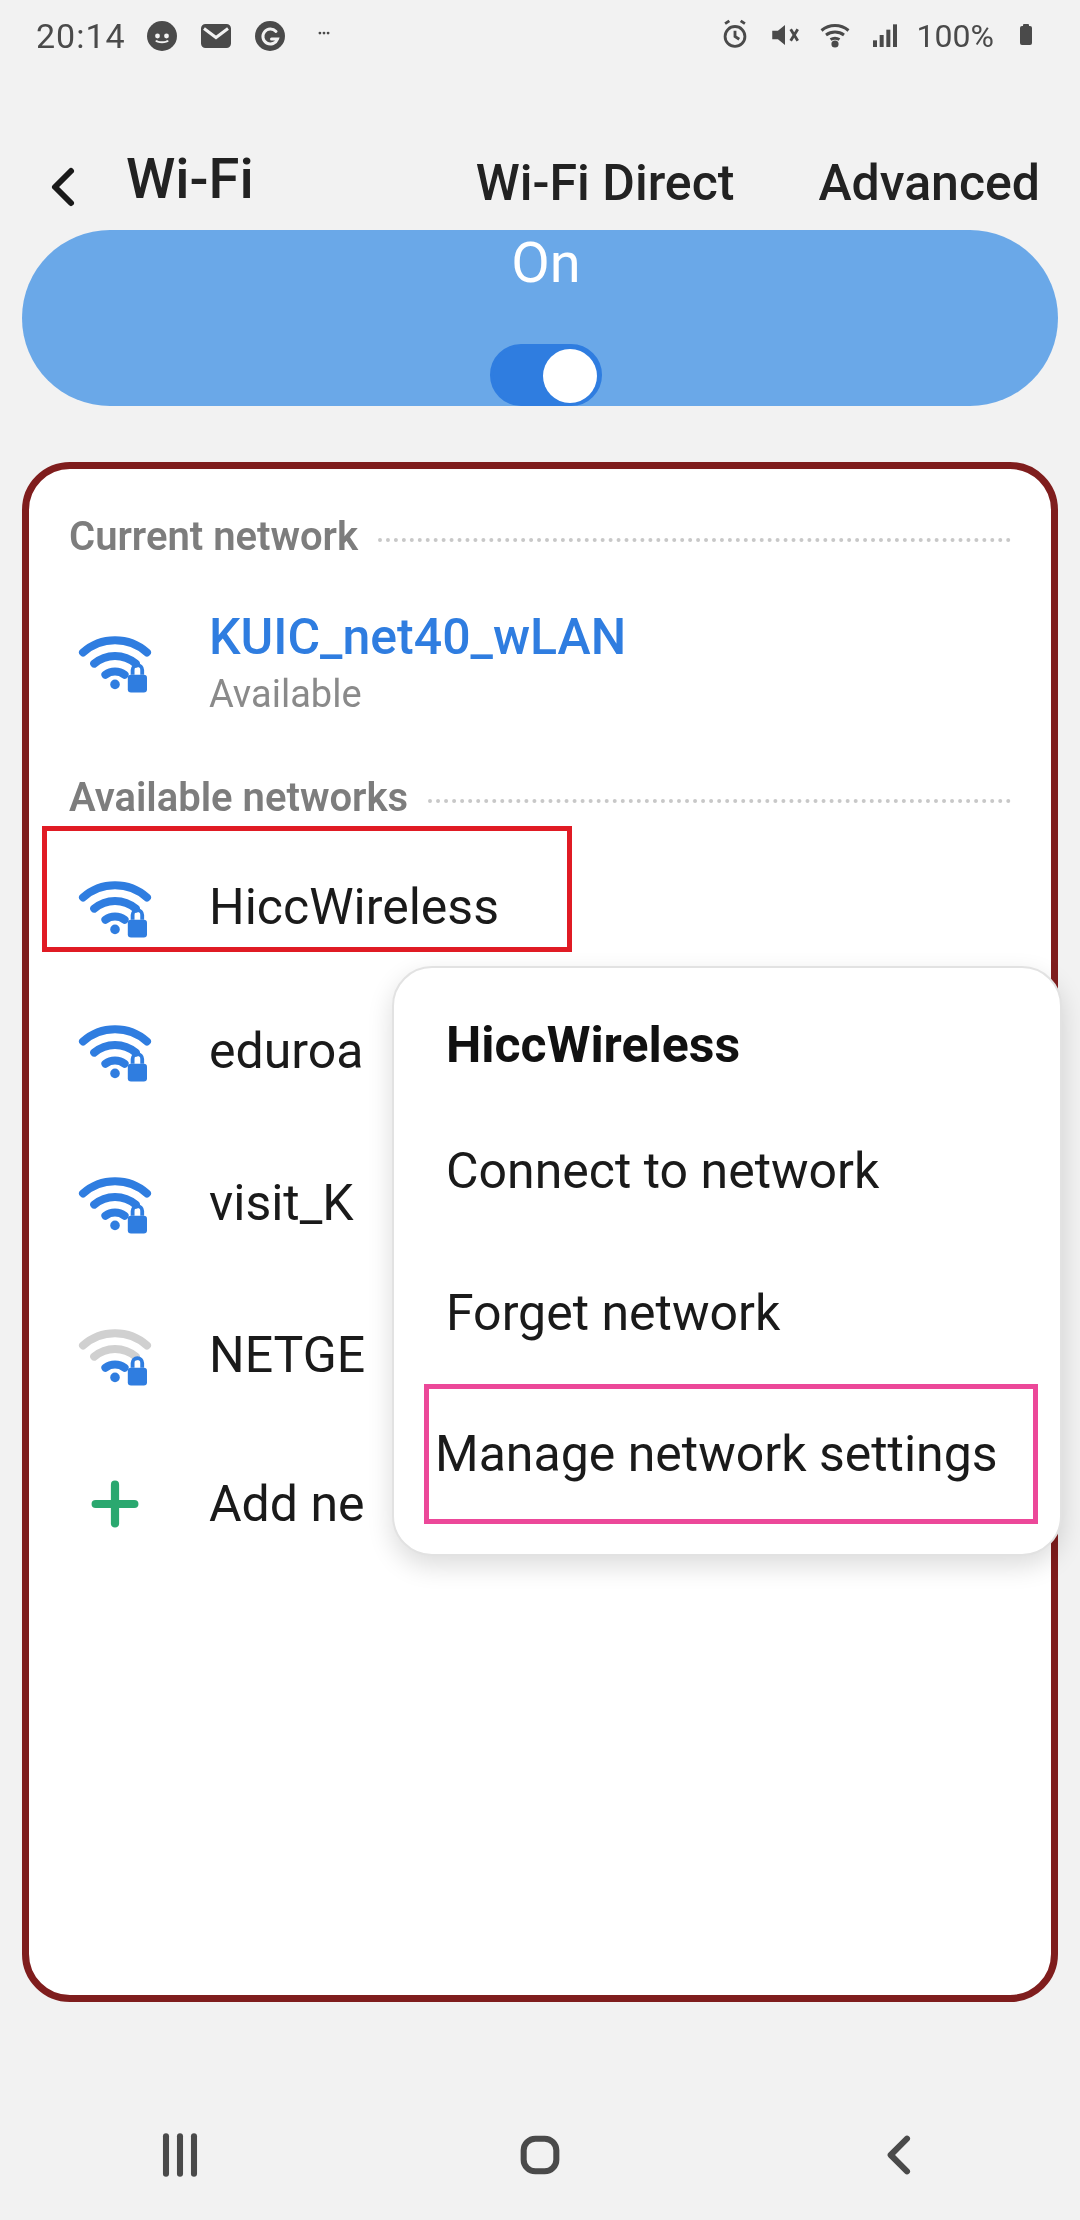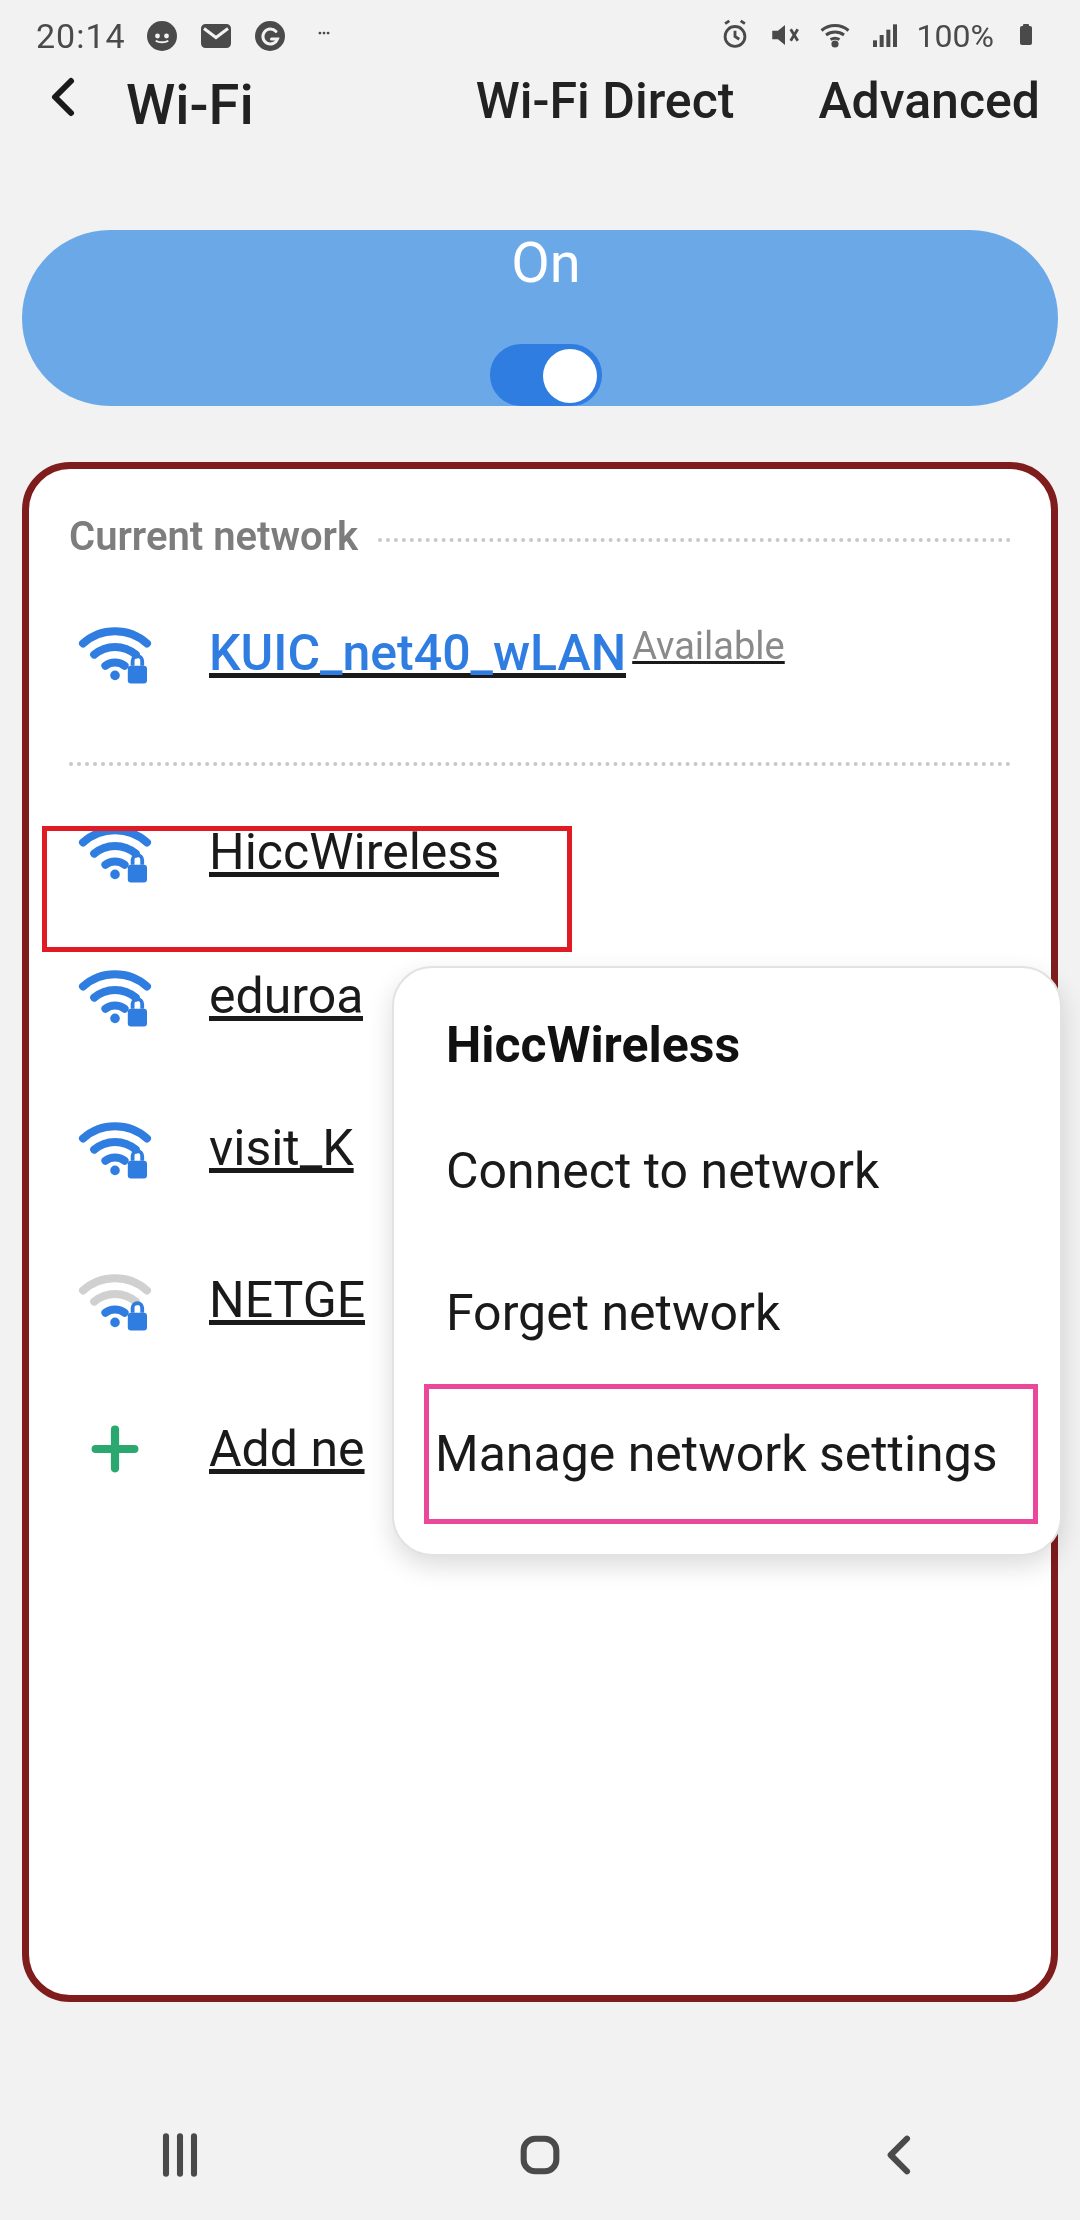--- a/index.html
+++ b/index.html
@@ -24,21 +24,21 @@
   }
   .status-left { display: flex; align-items: center; gap: 18px; }
   .status-right { display: flex; align-items: flex-start; gap: 14px; }
   .status-time { font-weight: 400; letter-spacing: 1px; }
   .status-icon { width: 36px; height: 36px; display: inline-flex; align-items: center; justify-content: center; }
 
   
   .header {
     height: 140px;
     display: flex;
-    align-items: flex-start;
+    align-items: flex-end;
     padding: 0 40px;
     gap: 36px;
   }
   .back-chevron {
     width: 50px; height: 50px;
     display: flex; align-items: center; justify-content: center;
   }
   .header-title { font-size: 56px; font-weight: 500; color: #222; flex: 0 0 auto; }
   .header-spacer { flex: 1; }
   .header-action { font-size: 50px; font-weight: 500; color: #222; margin-left: 48px; }
@@ -92,21 +92,21 @@
   }
 
   .net-row {
     display: flex; align-items: center;
     padding: 28px 40px;
     gap: 48px;
     min-height: 116px;
   }
   .net-row.tall { min-height: 150px; padding: 30px 40px; }
   .wifi-icon-wrap { width: 92px; display: flex; align-items: center; justify-content: center; }
-  .net-texts { display: flex; flex-direction: row; gap: 6px; overflow: hidden; text-decoration: underline; }
+  .net-texts { display: flex; flex-direction: column; gap: 6px; overflow: hidden; }
   .net-name { font-size: 50px; color: #1a1a1a; font-weight: 400; white-space: nowrap; overflow: hidden; text-overflow: clip; }
   .net-name.accent { color: #2f7de0; font-weight: 500; }
   .net-sub { font-size: 38px; color: #8a8a8a; }
 
   
   .hi-box-1 {
     position: absolute;
     left: 42px; top: 826px;
     width: 530px; height: 126px;
     border: 5px solid #e01b24;
@@ -263,20 +263,21 @@
     </div>
     <div class="net-texts">
       <div class="net-name accent">KUIC_net40_wLAN</div>
       <div class="net-sub">Available</div>
     </div>
   </div>
 
   <div class="section-gap"></div>
 
   <div class="section-header">
+    <div class="section-title">Available networks</div>
     <div class="dotted-fill"></div>
   </div>
 
   <div class="net-row" style="padding-top:36px;padding-bottom:36px;">
     <div class="wifi-icon-wrap">
       <svg viewBox="0 0 48 40" width="78" height="64">
         <path d="M4 14a30 30 0 0 1 40 0" stroke="#2f7de0" stroke-width="5" fill="none" stroke-linecap="round"></path>
         <path d="M11 21a20 20 0 0 1 26 0" stroke="#2f7de0" stroke-width="5" fill="none" stroke-linecap="round"></path>
         <path d="M18 28a10 10 0 0 1 12 0" stroke="#2f7de0" stroke-width="5" fill="none" stroke-linecap="round"></path>
         <circle cx="24" cy="34" r="3" fill="#2f7de0"></circle>

